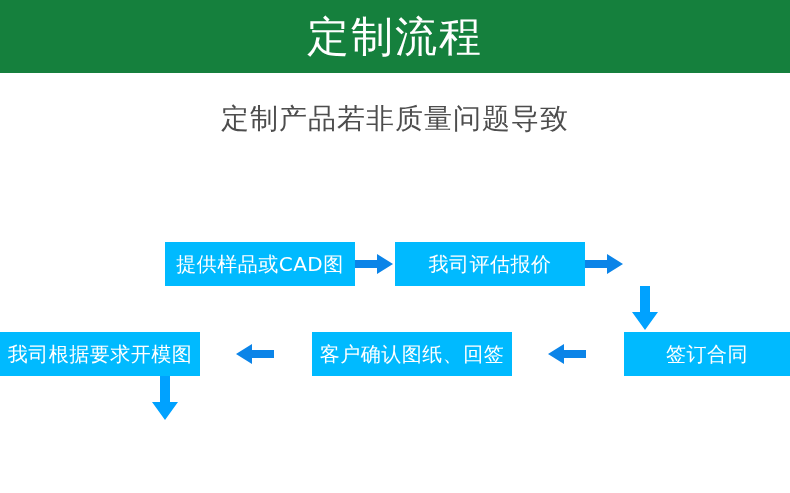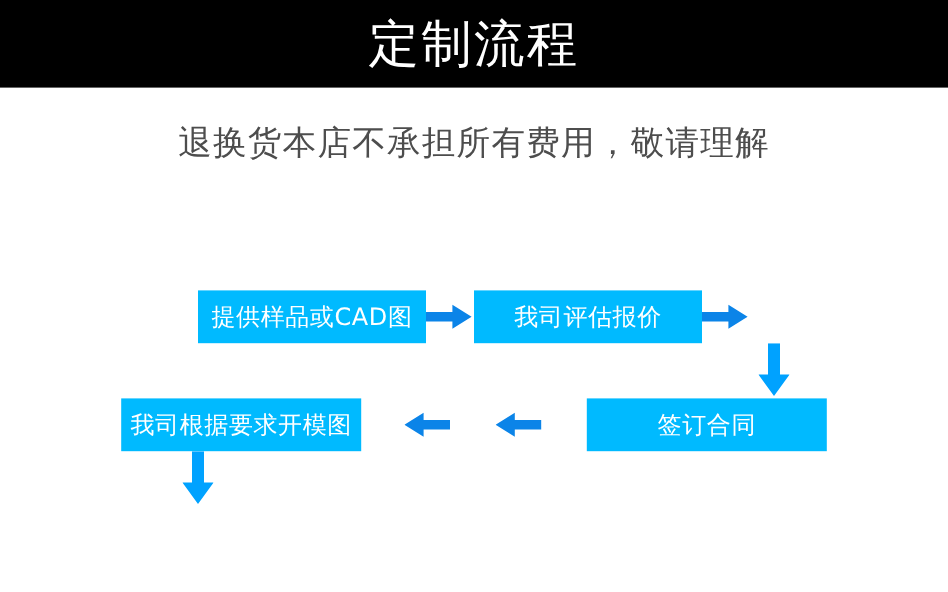--- a/index.html
+++ b/index.html
@@ -15,21 +15,21 @@
     position: relative;
   }
 
   
   .header-banner {
     position: absolute;
     left: 0;
     top: 0;
     width: 790px;
     height: 73px;
-    background: #000000;
+    background: #15803d;
     display: flex;
     align-items: center;
     justify-content: center;
   }
   .header-title {
     color: #ffffff;
     font-size: 42px;
     line-height: 1;
     letter-spacing: 2px;
     font-weight: 400;
@@ -112,21 +112,21 @@
   .v-arrow-left  { left: 152px; top: 146px; }
 </style>
 </head>
 <body>
 
 <div class="header-banner">
   <div class="header-title">定制流程</div>
 </div>
 
 <div class="subtitle-block">
-  <div class="subtitle-line">退换货本店不承担所有费用，敬请理解</div>
+  <div class="subtitle-line">定制产品若非质量问题导致</div>
 </div>
 
 <div class="flow">
 
   <div class="flow-row row-1">
     <div class="flow-box box-w-narrow">提供样品或CAD图</div>
 
     <div class="h-arrow">
       <svg width="40" height="22" viewBox="0 0 40 22" aria-hidden="true">
         <polygon points="0,7 22,7 22,1 38,11 22,21 22,15 0,15" fill="#0b84e8"></polygon>
@@ -145,20 +145,21 @@
 
   <div class="flow-row row-2">
     <div class="flow-box box-w-wide">我司根据要求开模图</div>
 
     <div class="h-arrow">
       <svg width="40" height="22" viewBox="0 0 40 22" aria-hidden="true">
         <polygon points="38,7 16,7 16,1 0,11 16,21 16,15 38,15" fill="#0b84e8"></polygon>
       </svg>
     </div>
 
+    <div class="flow-box box-w-wide">客户确认图纸、回签</div>
 
     <div class="h-arrow">
       <svg width="40" height="22" viewBox="0 0 40 22" aria-hidden="true">
         <polygon points="38,7 16,7 16,1 0,11 16,21 16,15 38,15" fill="#0b84e8"></polygon>
       </svg>
     </div>
 
     <div class="flow-box box-w-wide">签订合同</div>
   </div>
 

